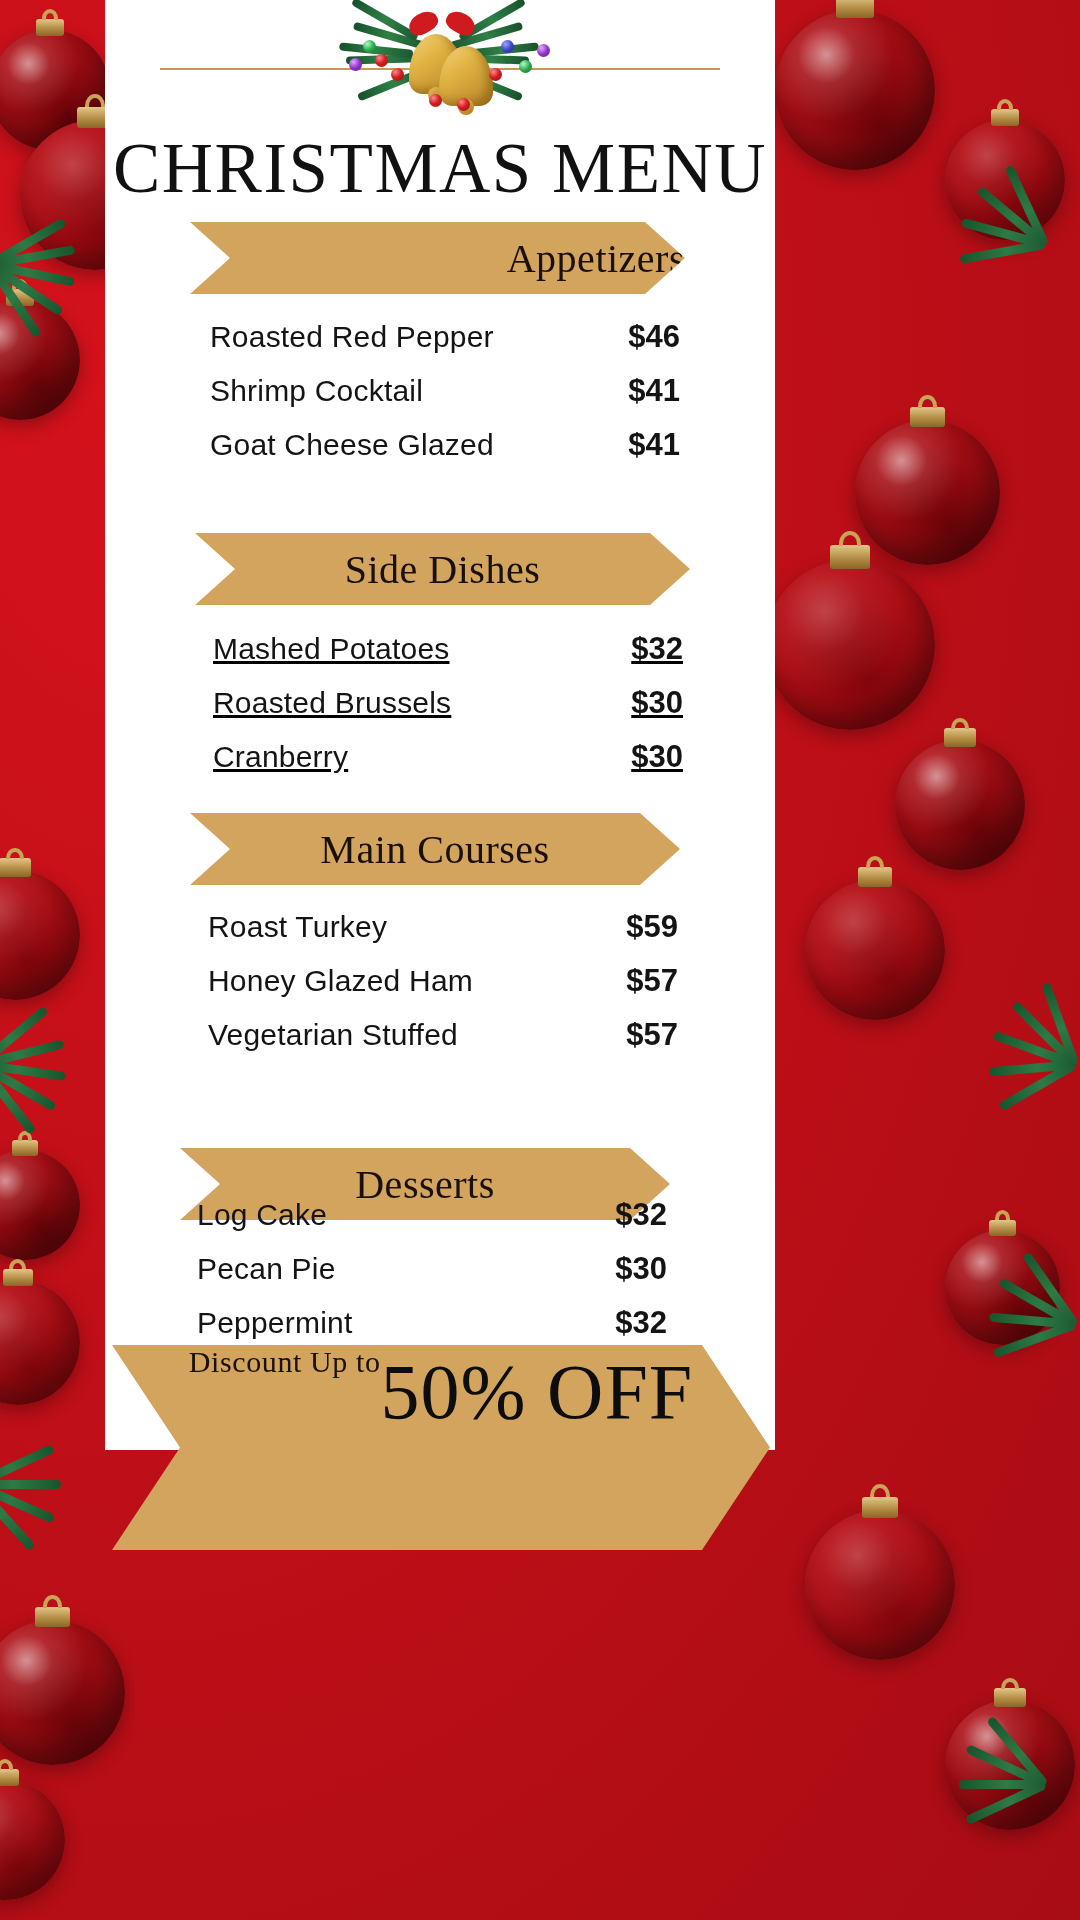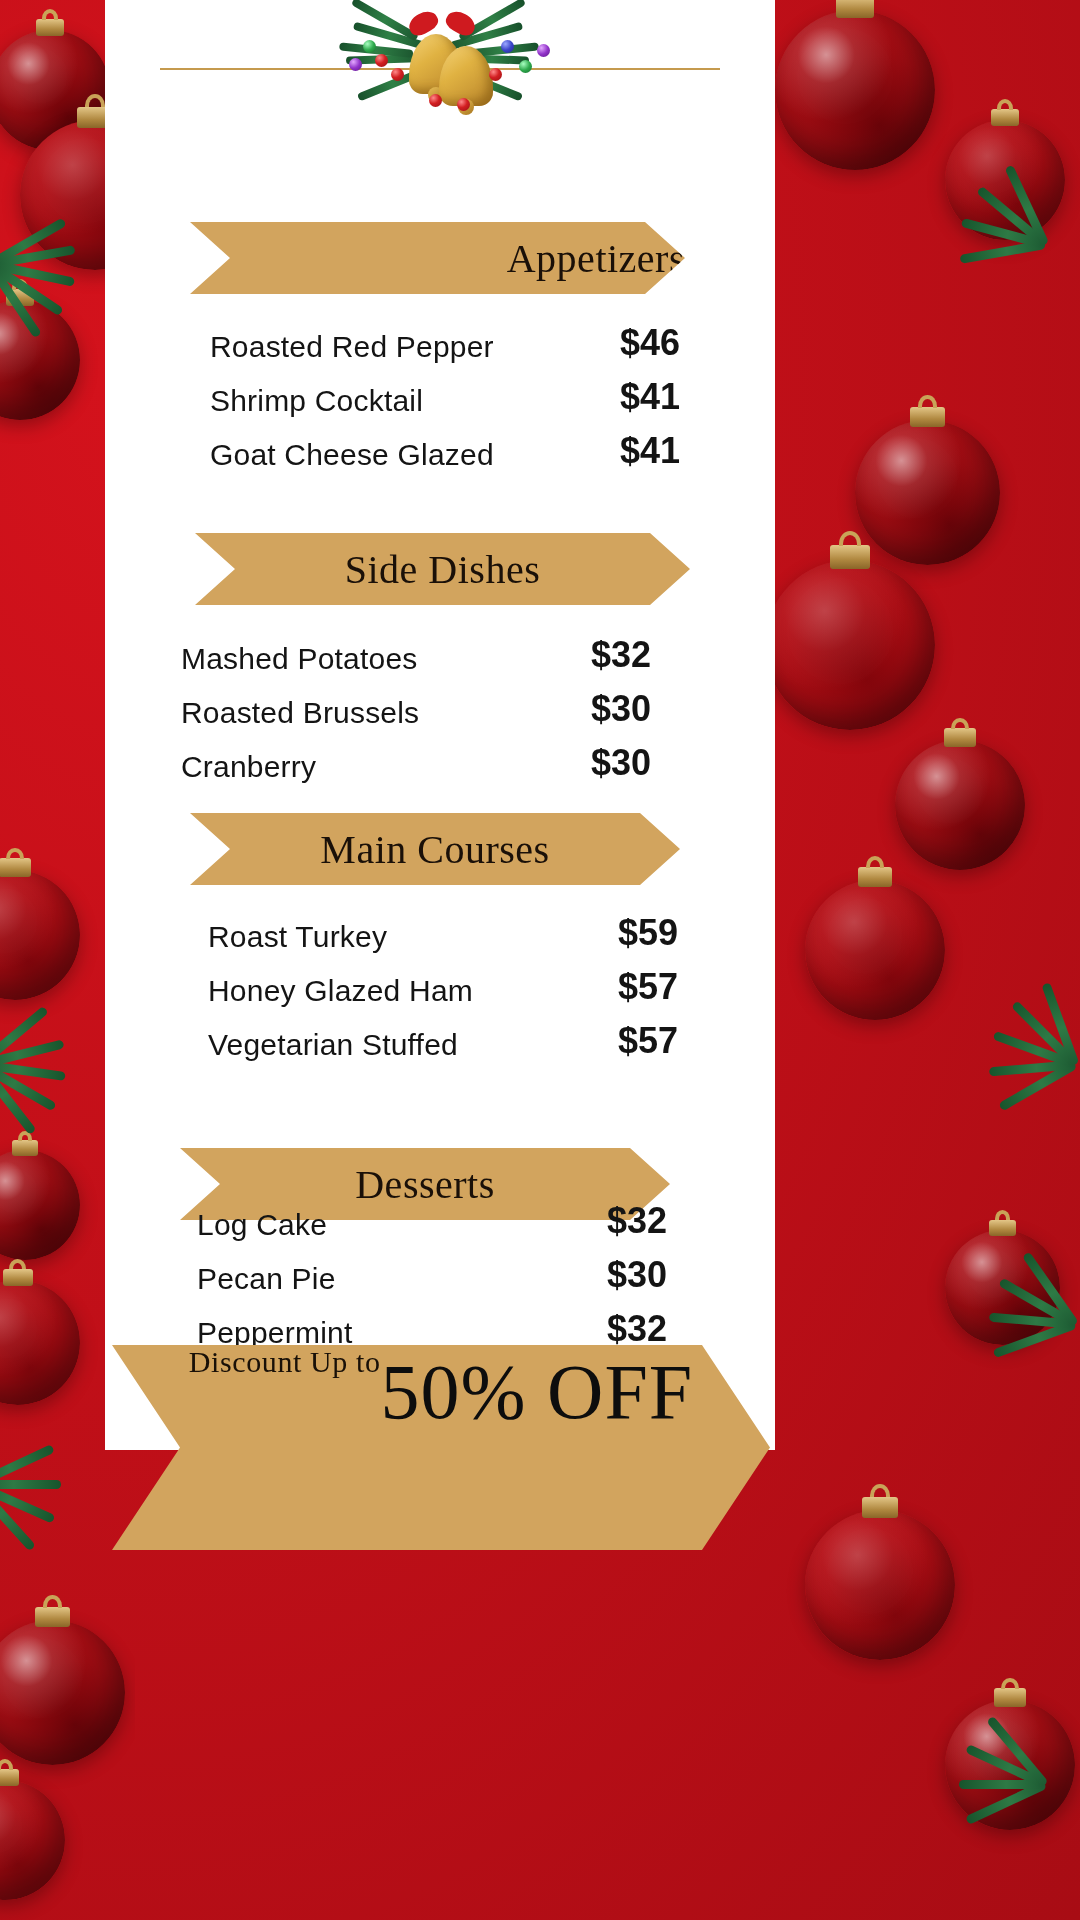--- a/index.html
+++ b/index.html
@@ -185,32 +185,32 @@
     color: #1a1008;
     letter-spacing: 0.5px;
   }
 
   .rows {
     position: absolute;
     width: 470px;
   }
   .row {
     display: flex;
-    align-items: flex-end;
+    align-items: center;
     height: 54px;
   }
   .row .name {
     font-size: 30px;
     color: #141414;
     letter-spacing: 0.2px;
     white-space: nowrap;
   }
   .row .price {
     margin-left: auto;
-    font-size: 36px;
+    font-size: 31px;
     font-weight: 700;
     color: #141414;
     white-space: nowrap;
   }
 
   
   .discount {
     position: absolute;
     left: 112px;
     top: 1345px;
@@ -375,20 +375,21 @@
       <div class="berry dot-g" style="left:58px; top:46px;"></div>
       <div class="berry dot-p" style="left:44px; top:64px;"></div>
       <div class="berry dot-b" style="left:196px; top:46px;"></div>
       <div class="berry" style="left:184px; top:74px;"></div>
       <div class="berry dot-g" style="left:214px; top:66px;"></div>
       <div class="berry dot-p" style="left:232px; top:50px;"></div>
       <div class="berry" style="left:124px; top:100px;"></div>
       <div class="berry" style="left:152px; top:104px;"></div>
     </div>
 
+    <div class="menu-title">CHRISTMAS MENU</div>
 
     <div class="banner" style="left:85px; top:222px; width:495px;justify-content:flex-end;">
       <span>Appetizers</span>
     </div>
     <div class="rows" style="left:105px; top:310px;">
       <div class="row">
         <span class="name">Roasted Red Pepper</span>
         <span class="price">$46</span>
       </div>
       <div class="row">
@@ -397,21 +398,21 @@
       </div>
       <div class="row">
         <span class="name">Goat Cheese Glazed</span>
         <span class="price">$41</span>
       </div>
     </div>
 
     <div class="banner" style="left:90px; top:533px; width:495px;">
       <span>Side Dishes</span>
     </div>
-    <div class="rows" style="left:76px; top:622px;">
+    <div class="rows" style="left:108px; top:622px;text-decoration:underline;">
       <div class="row">
         <span class="name">Mashed Potatoes</span>
         <span class="price">$32</span>
       </div>
       <div class="row">
         <span class="name">Roasted Brussels</span>
         <span class="price">$30</span>
       </div>
       <div class="row">
         <span class="name">Cranberry</span>

